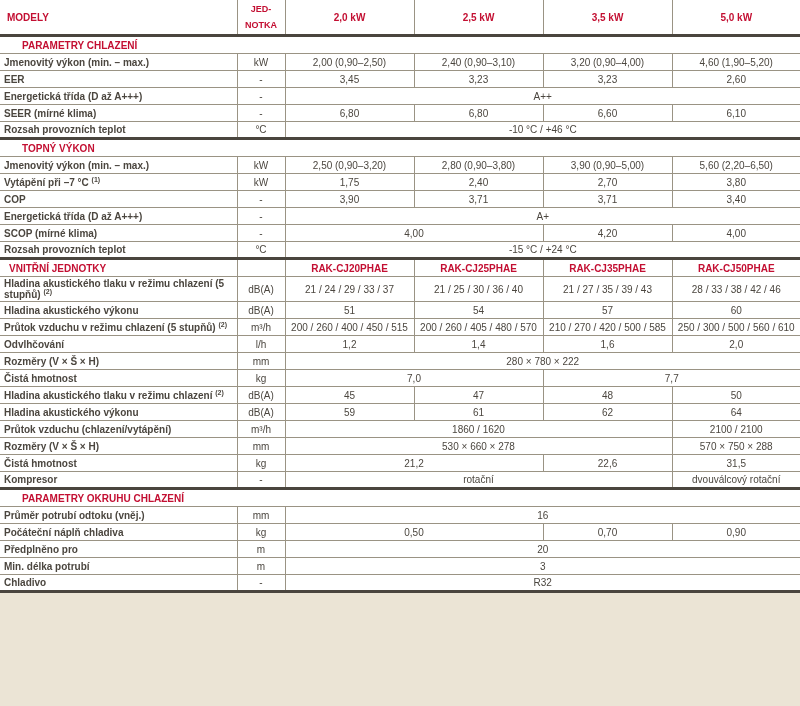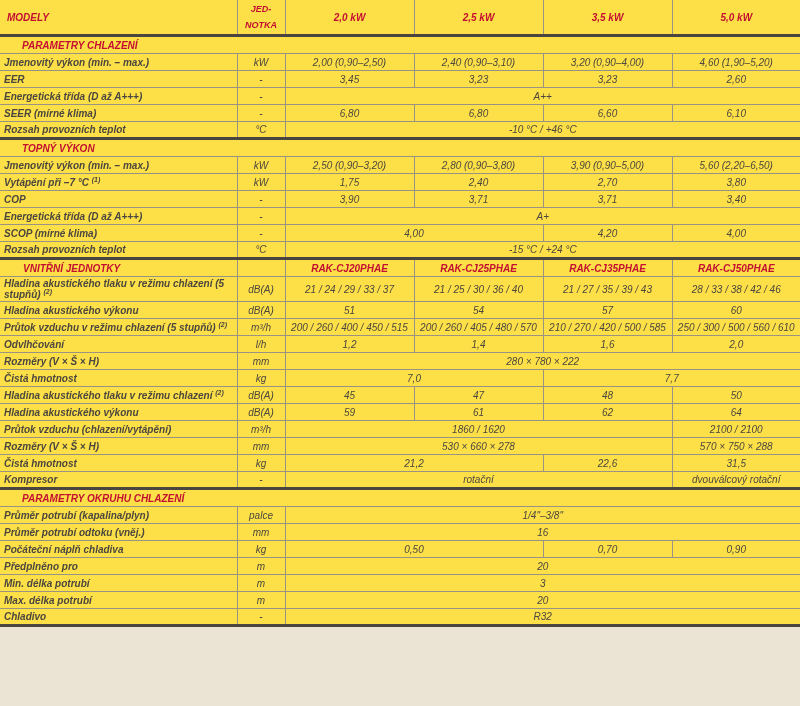--- a/index.html
+++ b/index.html
@@ -1,22 +1,21 @@
 <!DOCTYPE html>
 <html><head>
 <meta charset="utf-8">
 <style>
   html,body{margin:0;padding:0;background:#ebe4d5;}
   body{width:800px;font-family:"Liberation Sans", sans-serif;}
   table.spec{
     width:800px;
     border-collapse:collapse;
     table-layout:fixed;
-    background:#fde047;
-    font-style:italic;
+    background:#ffffff;
   }
   td{
     font-size:10px;
     color:#4b463f;
     padding:1px 4px;
     vertical-align:middle;
     overflow:hidden;
   }
   
   tr.hdr{height:28px;}
@@ -45,21 +44,21 @@
   tr.section-models{height:18px;}
   tr.section-models td{
     color:#c30f32;
     font-weight:bold;
     border-top:3px solid #4a453e;
     border-bottom:1px solid #9a9384;
     border-left:1px solid #9a9384;
     border-right:1px solid #9a9384;
     text-align:center;
   }
-  tr.section-models td.first{text-align:left;padding-left:23px;border-left:none;}
+  tr.section-models td.first{text-align:left;padding-left:9px;border-left:none;}
   tr.section-models td.last{border-right:none;}
   
   tr.data{height:17px;}
   tr.data td{
     border-bottom:1px solid #9a9384;
     border-left:1px solid #9a9384;
     border-right:1px solid #9a9384;
   }
   tr.data td.label{
     font-weight:bold;
@@ -265,25 +264,20 @@
       <tr class="data">
         <td class="label"><span>Kompresor</span></td>
         <td class="unit">-</td>
         <td class="value" colspan="3">rotační</td>
         <td class="value last" colspan="1">dvouválcový rotační</td>
       </tr>
       <tr class="section">
         <td colspan="6">PARAMETRY OKRUHU CHLAZENÍ</td>
       </tr>
       <tr class="data">
-        <td class="label"><span>Průměr potrubí (kapalina/plyn)</span></td>
-        <td class="unit">palce</td>
-        <td class="value last" colspan="4">1/4"–3/8"</td>
-      </tr>
-      <tr class="data">
         <td class="label"><span>Průměr potrubí odtoku (vněj.)</span></td>
         <td class="unit">mm</td>
         <td class="value last" colspan="4">16</td>
       </tr>
       <tr class="data">
         <td class="label"><span>Počáteční náplň chladiva</span></td>
         <td class="unit">kg</td>
         <td class="value" colspan="2">0,50</td>
         <td class="value" colspan="1">0,70</td>
         <td class="value last" colspan="1">0,90</td>
@@ -291,24 +285,19 @@
       <tr class="data">
         <td class="label"><span>Předplněno pro</span></td>
         <td class="unit">m</td>
         <td class="value last" colspan="4">20</td>
       </tr>
       <tr class="data">
         <td class="label"><span>Min. délka potrubí</span></td>
         <td class="unit">m</td>
         <td class="value last" colspan="4">3</td>
       </tr>
-      <tr class="data">
-        <td class="label"><span>Max. délka potrubí</span></td>
-        <td class="unit">m</td>
-        <td class="value last" colspan="4">20</td>
-      </tr>
       <tr class="data last-row">
         <td class="label"><span>Chladivo</span></td>
         <td class="unit">-</td>
         <td class="value last" colspan="4">R32</td>
       </tr>
     </tbody>
 </table>
 
 </body></html>

